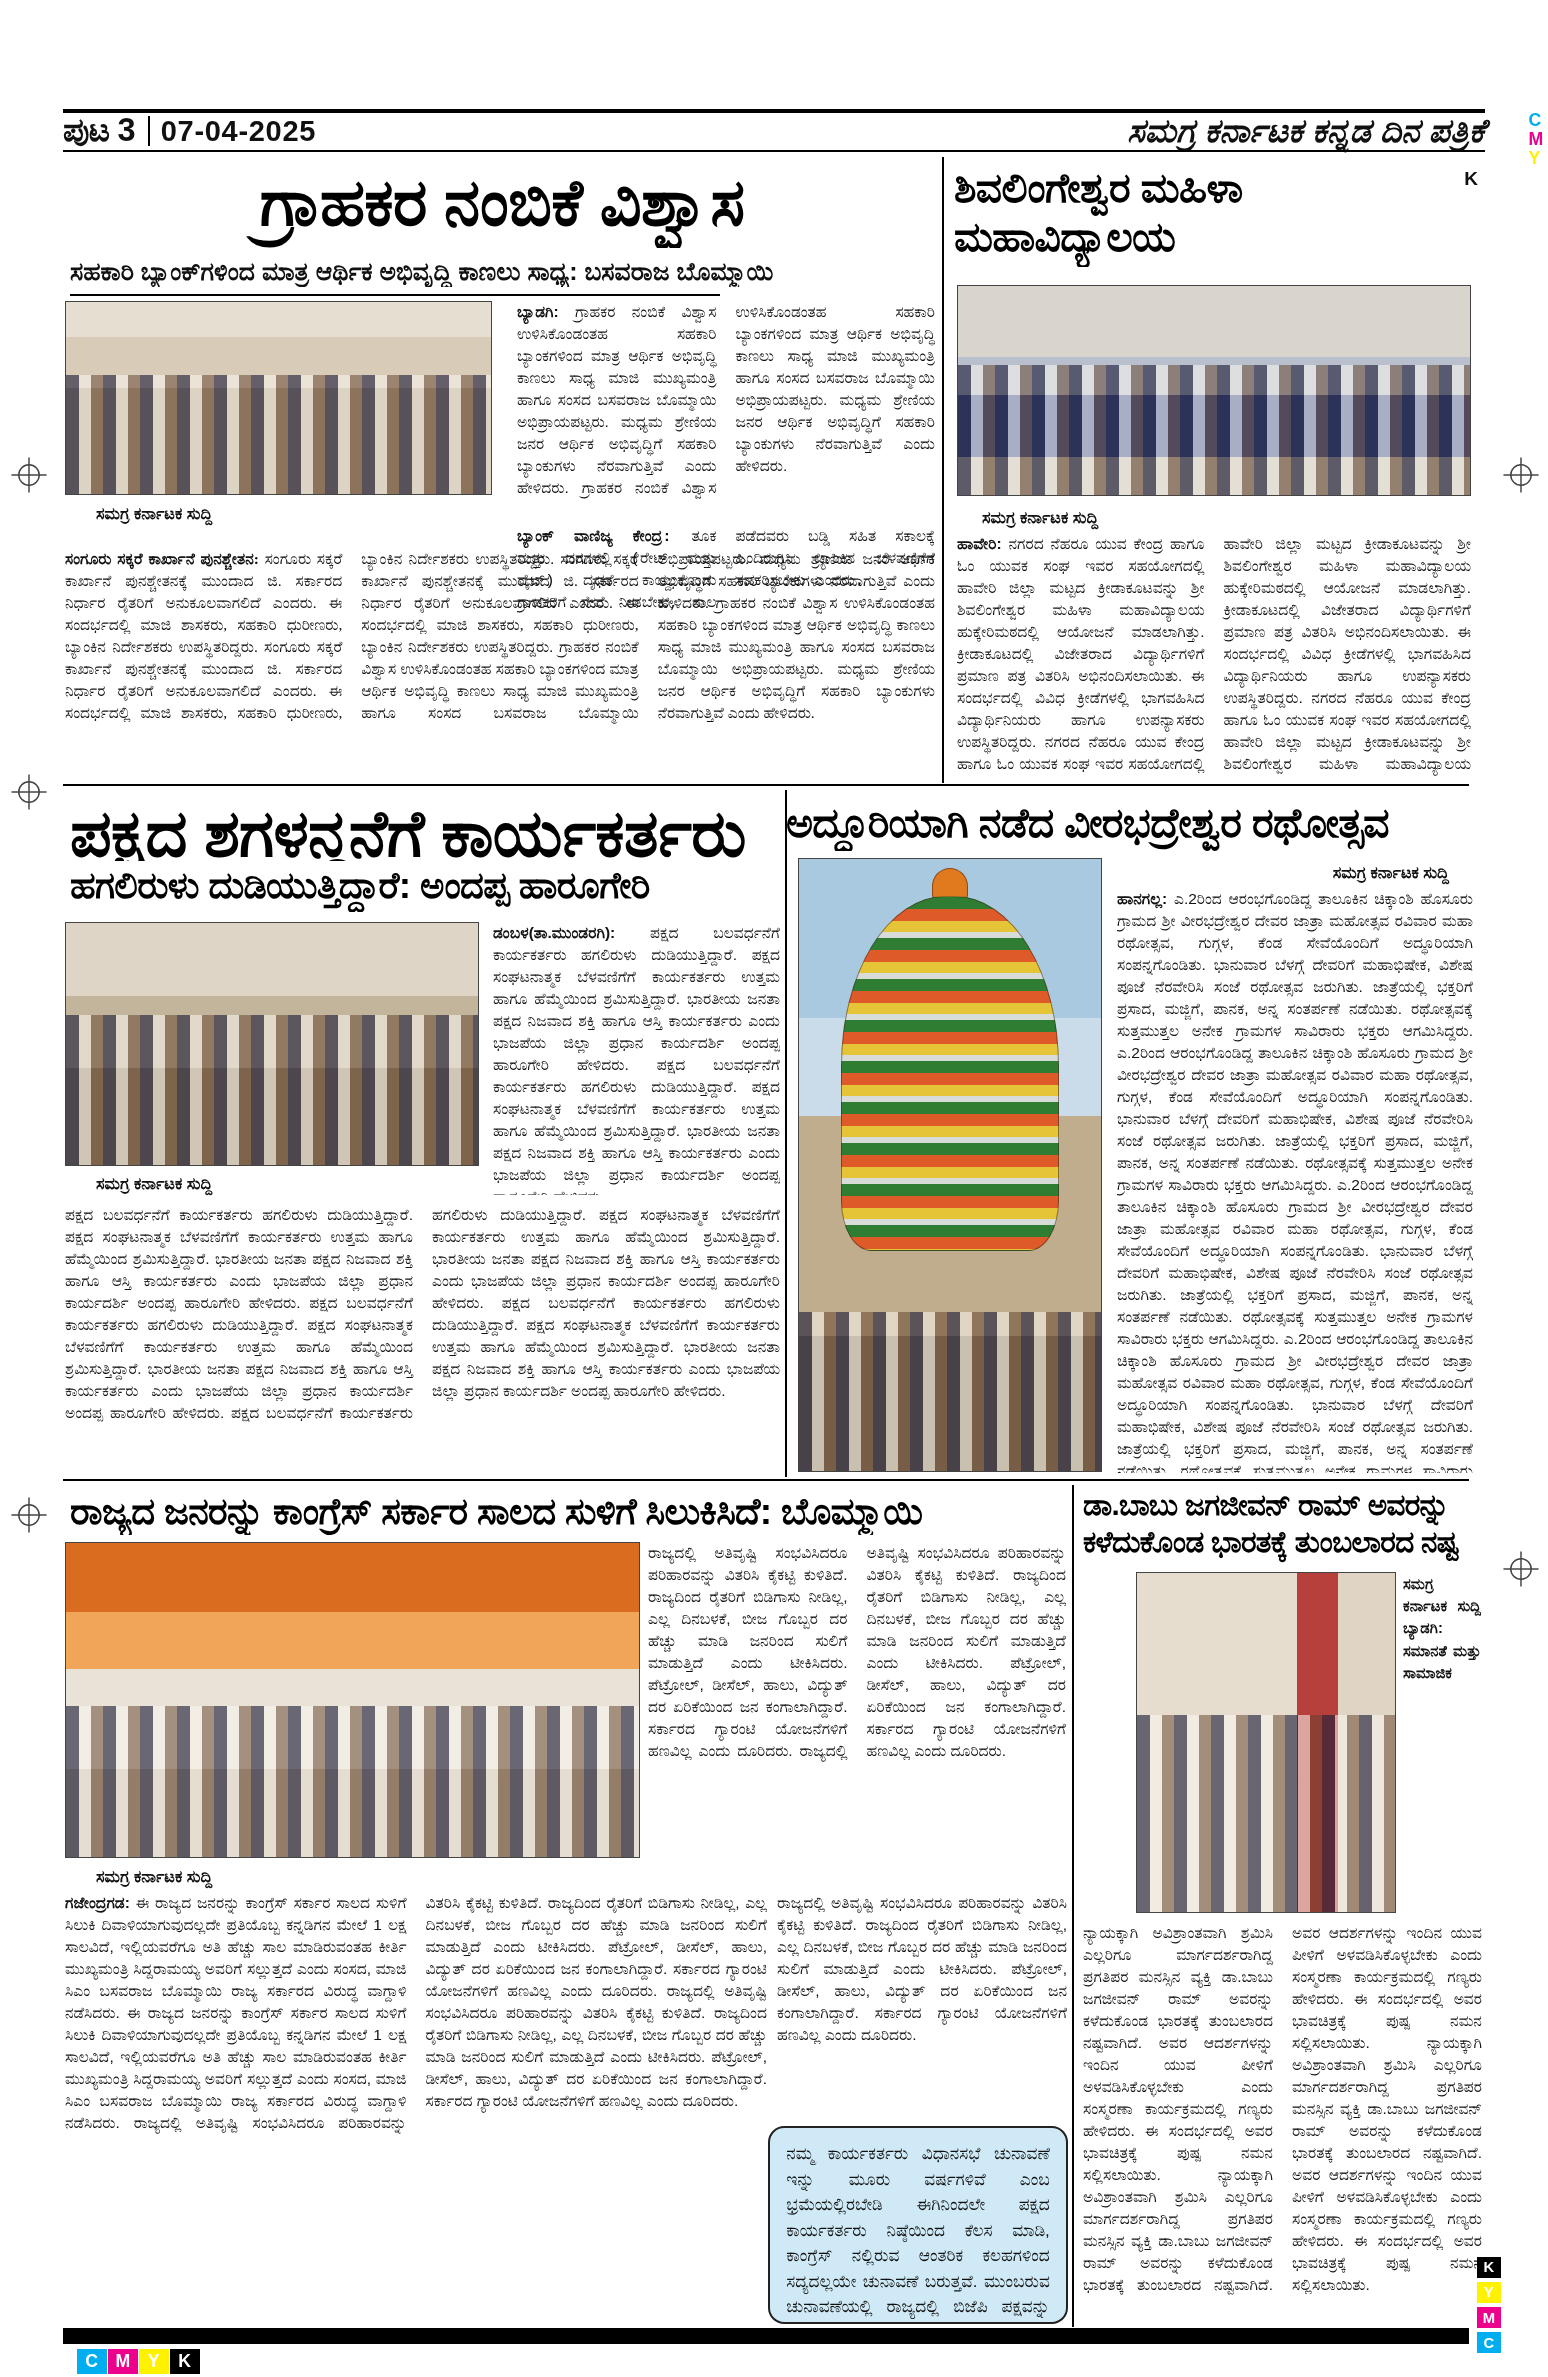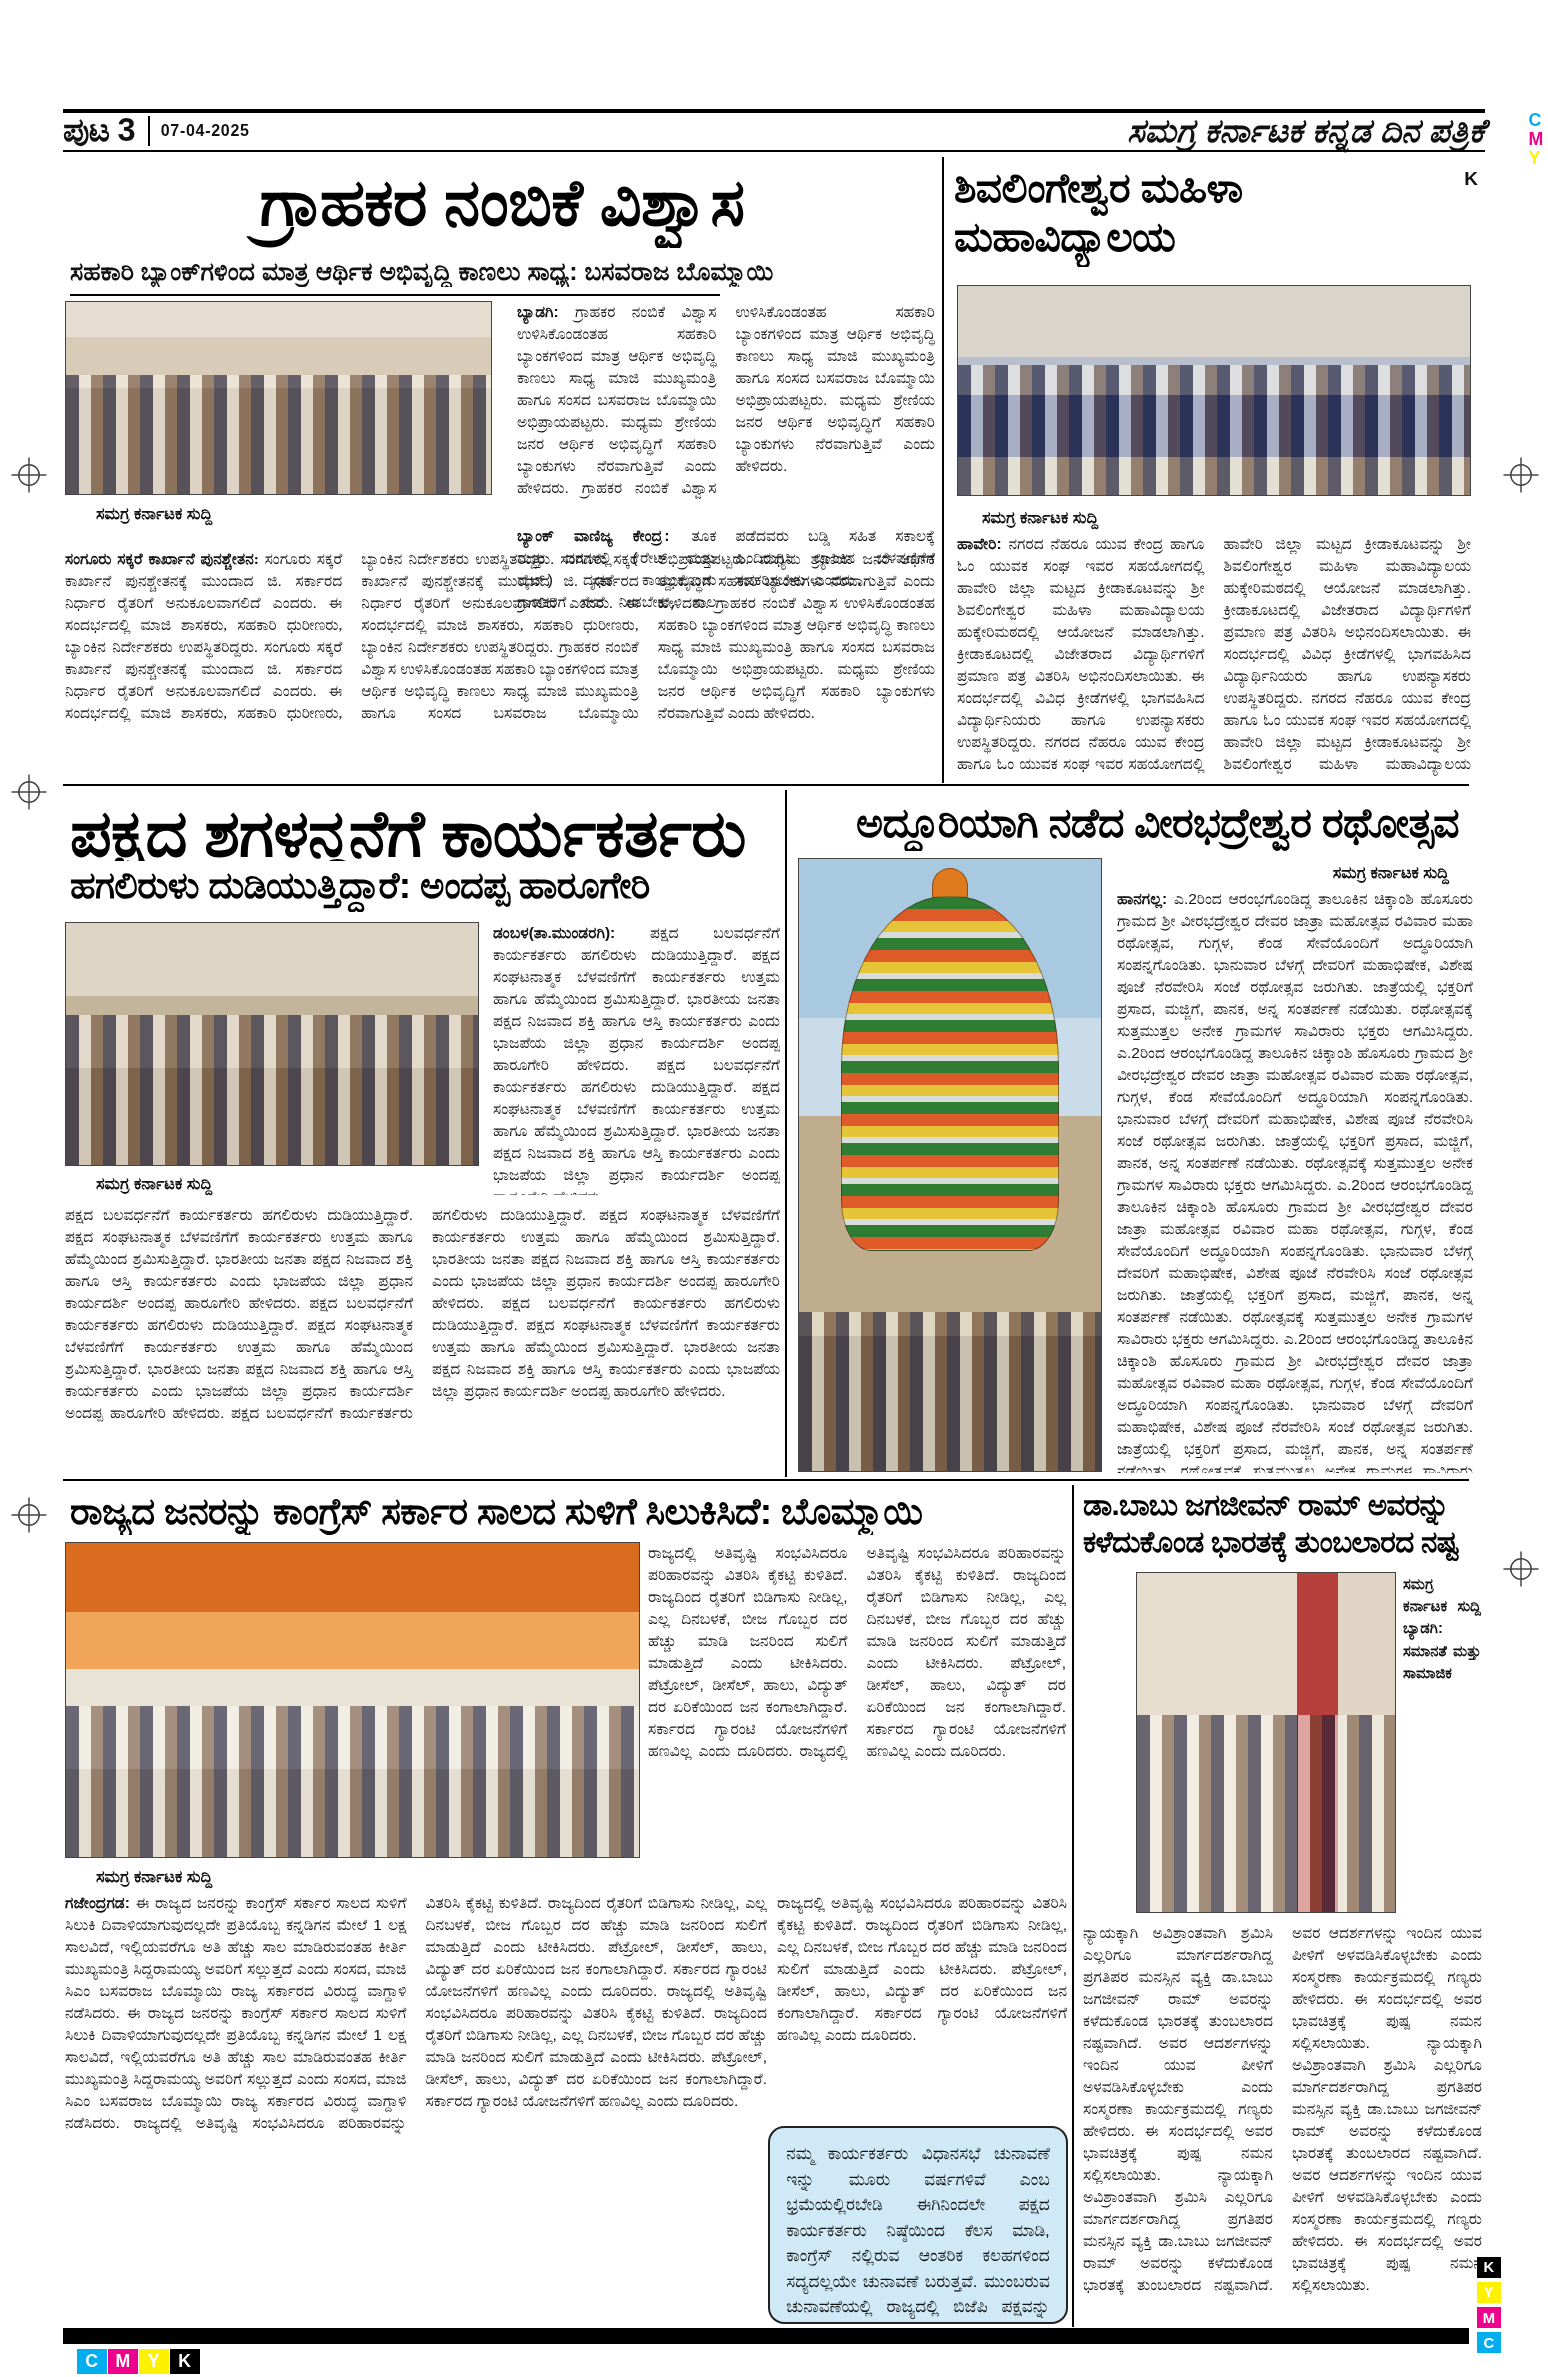--- a/index.html
+++ b/index.html
@@ -9,21 +9,21 @@
     font-family:"Liberation Sans","DejaVu Sans",sans-serif;color:#111;
     overflow:hidden;
   }
   .abs{position:absolute;}
   
   .hdr-rule-top{left:63px;right:64px;top:109px;height:4.4px;background:#000;}
   .hdr-rule-bot{left:63px;right:64px;top:150px;height:2.2px;background:#000;}
   .hdr-row{left:63px;right:64px;top:112px;height:38px;display:flex;align-items:center;}
   .page-label{font-size:32.5px;font-weight:bold;letter-spacing:-0.7px;}
   .hdr-sep{width:2.2px;height:29.5px;background:#000;margin:0 10.3px 0 13.3px;}
-  .hdr-date{font-size:16px;font-weight:bold;letter-spacing:0.7px;}
+  .hdr-date{font-size:29px;font-weight:bold;letter-spacing:0.7px;}
   .masthead{margin-left:auto;font-size:33px;font-weight:bold;font-style:italic;}
   .cmy-col{right:5.9px;top:111px;display:flex;flex-direction:column;line-height:19px;font-size:17.7px;font-weight:bold;font-family:"Liberation Sans",sans-serif;}
   .k-letter{right:71px;top:168px;font-size:19px;font-weight:bold;}
   
   .vline{width:1.5px;background:#000;}
   .hline{height:1.5px;background:#000;}
   
   .headline{font-weight:bold;color:#000;overflow:hidden;letter-spacing:-0.7px;}
   .h-xl{font-size:65px;line-height:1.08;}
   .h-lg{font-size:41px;line-height:1.2;}
@@ -141,21 +141,21 @@
   <div class="abs credit" style="left:96px;top:1174px;width:355px;">ಸಮಗ್ರ ಕರ್ನಾಟಕ ಸುದ್ದಿ</div>
 
   <div class="abs body-block" style="left:493px;top:922px;width:287px;height:273px;">
     <span class="dateline">ಡಂಬಳ(ತಾ.ಮುಂಡರಗಿ):</span>
     <span>ಪಕ್ಷದ ಬಲವರ್ಧನೆಗೆ ಕಾರ್ಯಕರ್ತರು ಹಗಲಿರುಳು ದುಡಿಯುತ್ತಿದ್ದಾರೆ. ಪಕ್ಷದ ಸಂಘಟನಾತ್ಮಕ ಬೆಳವಣಿಗೆಗೆ ಕಾರ್ಯಕರ್ತರು ಉತ್ತಮ ಹಾಗೂ ಹೆಮ್ಮೆಯಿಂದ ಶ್ರಮಿಸುತ್ತಿದ್ದಾರೆ. ಭಾರತೀಯ ಜನತಾ ಪಕ್ಷದ ನಿಜವಾದ ಶಕ್ತಿ ಹಾಗೂ ಆಸ್ತಿ ಕಾರ್ಯಕರ್ತರು ಎಂದು ಭಾಜಪೆಯ ಜಿಲ್ಲಾ ಪ್ರಧಾನ ಕಾರ್ಯದರ್ಶಿ ಅಂದಪ್ಪ ಹಾರೂಗೇರಿ ಹೇಳಿದರು. ಪಕ್ಷದ ಬಲವರ್ಧನೆಗೆ ಕಾರ್ಯಕರ್ತರು ಹಗಲಿರುಳು ದುಡಿಯುತ್ತಿದ್ದಾರೆ. ಪಕ್ಷದ ಸಂಘಟನಾತ್ಮಕ ಬೆಳವಣಿಗೆಗೆ ಕಾರ್ಯಕರ್ತರು ಉತ್ತಮ ಹಾಗೂ ಹೆಮ್ಮೆಯಿಂದ ಶ್ರಮಿಸುತ್ತಿದ್ದಾರೆ. ಭಾರತೀಯ ಜನತಾ ಪಕ್ಷದ ನಿಜವಾದ ಶಕ್ತಿ ಹಾಗೂ ಆಸ್ತಿ ಕಾರ್ಯಕರ್ತರು ಎಂದು ಭಾಜಪೆಯ ಜಿಲ್ಲಾ ಪ್ರಧಾನ ಕಾರ್ಯದರ್ಶಿ ಅಂದಪ್ಪ ಹಾರೂಗೇರಿ ಹೇಳಿದರು. </span>
   </div>
   <div class="abs body-block cols-2" style="left:65px;top:1204px;width:715px;height:267px;">
     <span>ಪಕ್ಷದ ಬಲವರ್ಧನೆಗೆ ಕಾರ್ಯಕರ್ತರು ಹಗಲಿರುಳು ದುಡಿಯುತ್ತಿದ್ದಾರೆ. ಪಕ್ಷದ ಸಂಘಟನಾತ್ಮಕ ಬೆಳವಣಿಗೆಗೆ ಕಾರ್ಯಕರ್ತರು ಉತ್ತಮ ಹಾಗೂ ಹೆಮ್ಮೆಯಿಂದ ಶ್ರಮಿಸುತ್ತಿದ್ದಾರೆ. ಭಾರತೀಯ ಜನತಾ ಪಕ್ಷದ ನಿಜವಾದ ಶಕ್ತಿ ಹಾಗೂ ಆಸ್ತಿ ಕಾರ್ಯಕರ್ತರು ಎಂದು ಭಾಜಪೆಯ ಜಿಲ್ಲಾ ಪ್ರಧಾನ ಕಾರ್ಯದರ್ಶಿ ಅಂದಪ್ಪ ಹಾರೂಗೇರಿ ಹೇಳಿದರು. ಪಕ್ಷದ ಬಲವರ್ಧನೆಗೆ ಕಾರ್ಯಕರ್ತರು ಹಗಲಿರುಳು ದುಡಿಯುತ್ತಿದ್ದಾರೆ. ಪಕ್ಷದ ಸಂಘಟನಾತ್ಮಕ ಬೆಳವಣಿಗೆಗೆ ಕಾರ್ಯಕರ್ತರು ಉತ್ತಮ ಹಾಗೂ ಹೆಮ್ಮೆಯಿಂದ ಶ್ರಮಿಸುತ್ತಿದ್ದಾರೆ. ಭಾರತೀಯ ಜನತಾ ಪಕ್ಷದ ನಿಜವಾದ ಶಕ್ತಿ ಹಾಗೂ ಆಸ್ತಿ ಕಾರ್ಯಕರ್ತರು ಎಂದು ಭಾಜಪೆಯ ಜಿಲ್ಲಾ ಪ್ರಧಾನ ಕಾರ್ಯದರ್ಶಿ ಅಂದಪ್ಪ ಹಾರೂಗೇರಿ ಹೇಳಿದರು. ಪಕ್ಷದ ಬಲವರ್ಧನೆಗೆ ಕಾರ್ಯಕರ್ತರು ಹಗಲಿರುಳು ದುಡಿಯುತ್ತಿದ್ದಾರೆ. ಪಕ್ಷದ ಸಂಘಟನಾತ್ಮಕ ಬೆಳವಣಿಗೆಗೆ ಕಾರ್ಯಕರ್ತರು ಉತ್ತಮ ಹಾಗೂ ಹೆಮ್ಮೆಯಿಂದ ಶ್ರಮಿಸುತ್ತಿದ್ದಾರೆ. ಭಾರತೀಯ ಜನತಾ ಪಕ್ಷದ ನಿಜವಾದ ಶಕ್ತಿ ಹಾಗೂ ಆಸ್ತಿ ಕಾರ್ಯಕರ್ತರು ಎಂದು ಭಾಜಪೆಯ ಜಿಲ್ಲಾ ಪ್ರಧಾನ ಕಾರ್ಯದರ್ಶಿ ಅಂದಪ್ಪ ಹಾರೂಗೇರಿ ಹೇಳಿದರು. ಪಕ್ಷದ ಬಲವರ್ಧನೆಗೆ ಕಾರ್ಯಕರ್ತರು ಹಗಲಿರುಳು ದುಡಿಯುತ್ತಿದ್ದಾರೆ. ಪಕ್ಷದ ಸಂಘಟನಾತ್ಮಕ ಬೆಳವಣಿಗೆಗೆ ಕಾರ್ಯಕರ್ತರು ಉತ್ತಮ ಹಾಗೂ ಹೆಮ್ಮೆಯಿಂದ ಶ್ರಮಿಸುತ್ತಿದ್ದಾರೆ. ಭಾರತೀಯ ಜನತಾ ಪಕ್ಷದ ನಿಜವಾದ ಶಕ್ತಿ ಹಾಗೂ ಆಸ್ತಿ ಕಾರ್ಯಕರ್ತರು ಎಂದು ಭಾಜಪೆಯ ಜಿಲ್ಲಾ ಪ್ರಧಾನ ಕಾರ್ಯದರ್ಶಿ ಅಂದಪ್ಪ ಹಾರೂಗೇರಿ ಹೇಳಿದರು. </span>
   </div>
 
-  <div class="abs headline h-lg" style="left:780px;top:799px;width:679px;height:52px;text-align:right;">ಅದ್ಧೂರಿಯಾಗಿ ನಡೆದ ವೀರಭದ್ರೇಶ್ವರ ರಥೋತ್ಸವ</div>
+  <div class="abs headline h-lg" style="left:748px;top:799px;width:679px;height:52px;text-align:center;">ಅದ್ಧೂರಿಯಾಗಿ ನಡೆದ ವೀರಭದ್ರೇಶ್ವರ ರಥೋತ್ಸವ</div>
 
   <div class="abs photo chariot-wrap" style="left:798px;top:858px;width:304px;height:614px;">
     <div class="chariot-dome"></div>
     <div class="chariot"></div>
     <div class="people" style="height:26%;"></div>
   </div>
 
   <div class="abs credit" style="left:1139px;top:863px;width:310px;text-align:right;">ಸಮಗ್ರ ಕರ್ನಾಟಕ ಸುದ್ದಿ</div>
   <div class="abs body-block" style="left:1117px;top:888px;width:356px;height:585px;">
     <span class="dateline">ಹಾನಗಲ್ಲ:</span>

